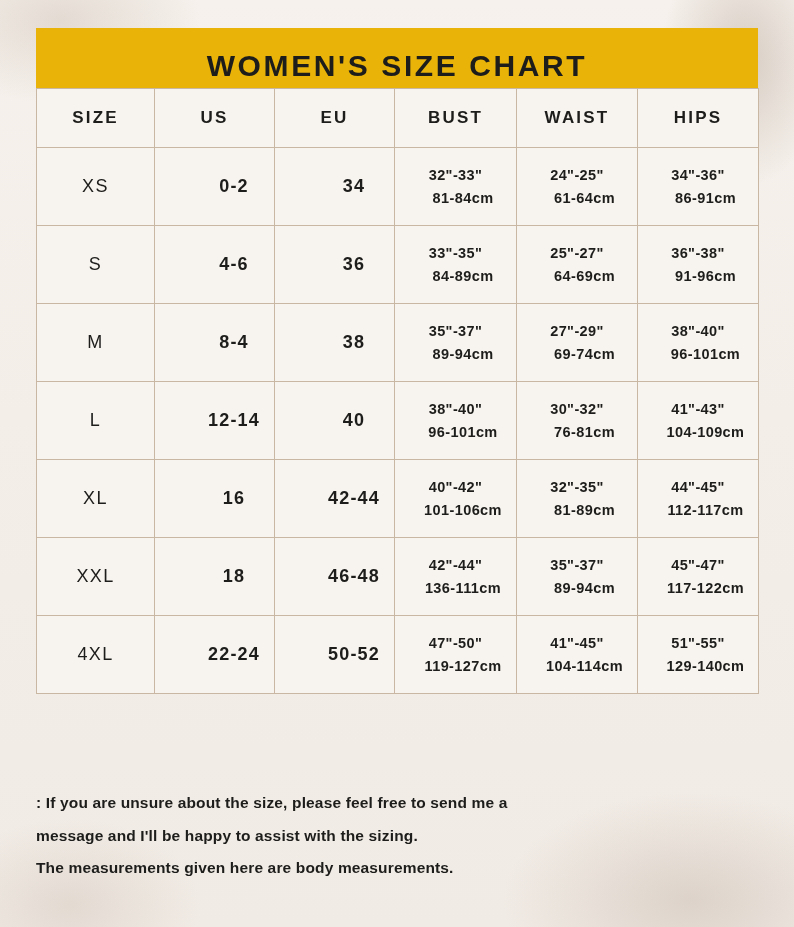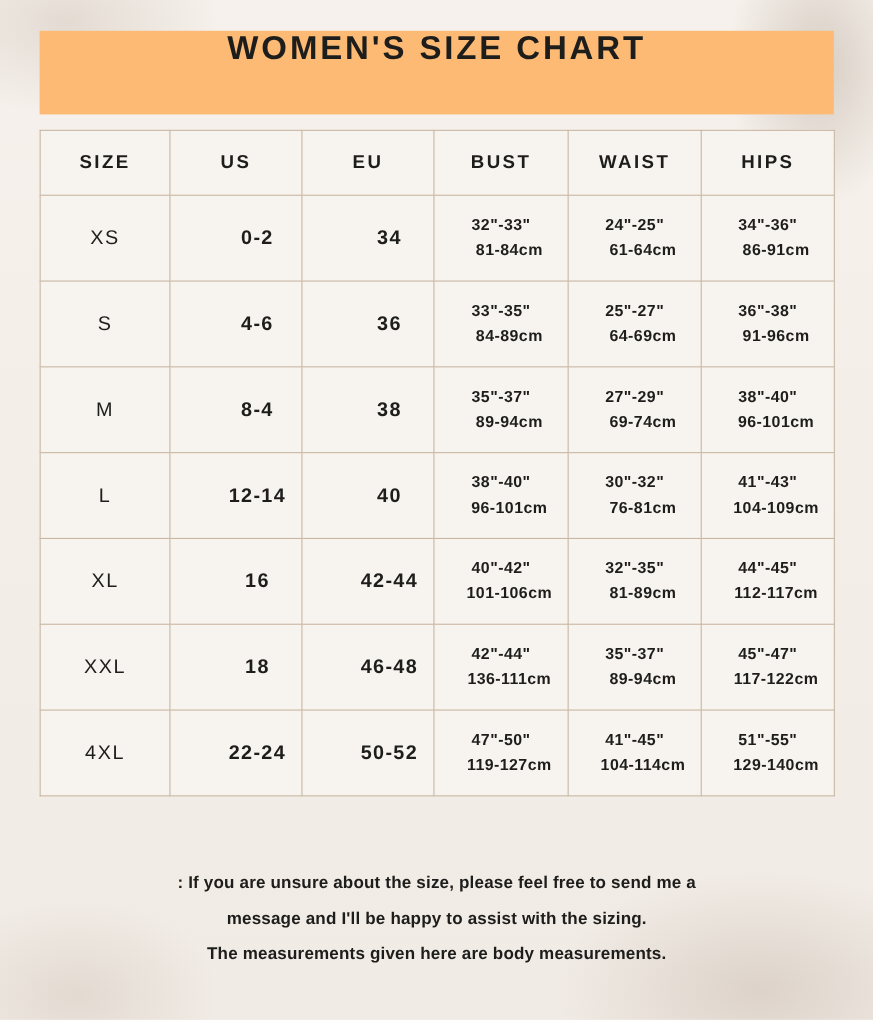--- a/index.html
+++ b/index.html
@@ -33,35 +33,36 @@
     top: 0;
     width: 794px;
     height: 927px;
   }
   .title-band {
     position: absolute;
     left: 36px;
     top: 28px;
     width: 722px;
     height: 76px;
-    background: #fdba74;
+    background: #eab308;
     display: flex;
+    align-items: center;
     justify-content: center;
   }
   .title-band h1 {
     margin: 0;
     font-size: 30px;
     font-weight: 700;
     letter-spacing: 2.6px;
     color: #1d1d1b;
   }
   table.size-chart {
     position: absolute;
     left: 36px;
-    top: 118px;
+    top: 88px;
     width: 722px;
     border-collapse: collapse;
     background: #f7f3ee;
     table-layout: fixed;
   }
   table.size-chart th,
   table.size-chart td {
     border: 1px solid #c9b7a4;
     text-align: center;
     vertical-align: middle;
@@ -100,21 +101,20 @@
   .col-eu    { width: 120px; }
   .col-bust  { width: 122px; }
   .col-waist { width: 121px; }
   .col-hips  { width: 121px; }
 
   .footnotes {
     position: absolute;
     left: 36px;
     top: 790px;
     width: 722px;
-    text-align: center;
     font-size: 15.5px;
     font-weight: 700;
     line-height: 1.72;
     color: #1d1d1b;
     letter-spacing: 0.15px;
   }
   .footnotes p { margin: 0 0 6px 0; }
 </style>
 </head>
 <body>

